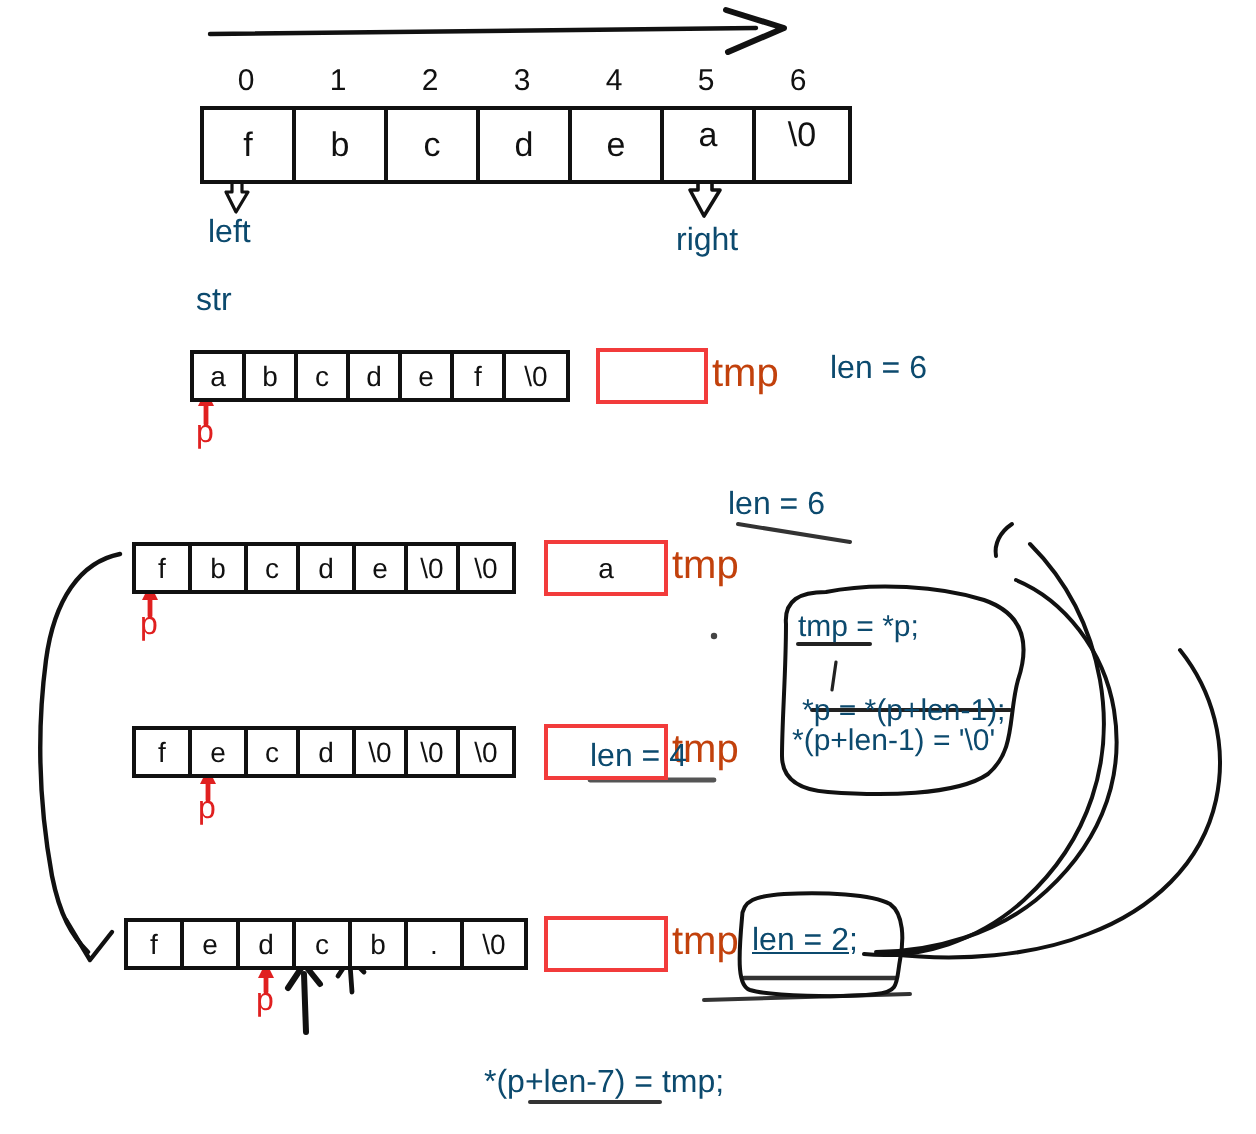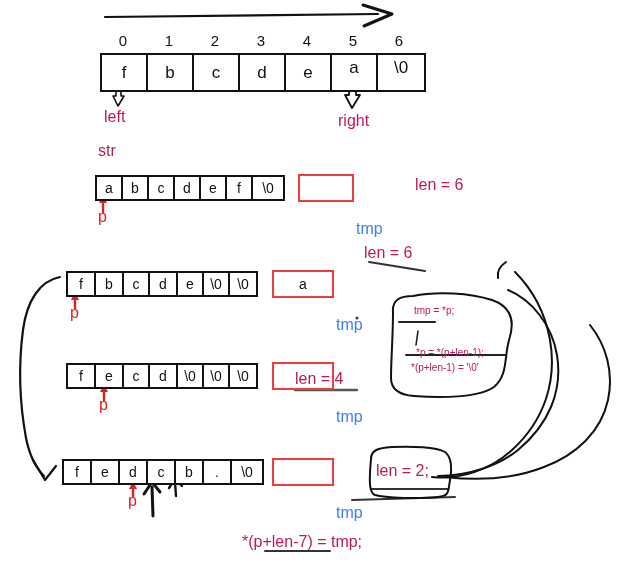--- a/index.html
+++ b/index.html
@@ -33,25 +33,25 @@
 
   #arr2{left:95px;top:175px;height:22px;}
   #arr3{left:66px;top:271px;height:22px;}
   #arr4{left:66px;top:363px;height:22px;}
   #arr5{left:62px;top:459px;height:22px;}
 
   
   .tmpbox{position:absolute;border:2px solid #f23b3b;background:#fff;
           display:flex;align-items:center;justify-content:center;
           font-size:14px;color:#111;}
-  .tmplabel{position:absolute;color:#3b82f6;font-size:16px;margin-top:44px;}
-
-  
-  .txt{position:absolute;font-size:16px;color:#be185d;white-space:nowrap;}
-  .txt.sm{font-size:10px;margin-left:15px;}
+  .tmplabel{position:absolute;color:#c2410c;font-size:20px;}
+
+  
+  .txt{position:absolute;font-size:16px;color:#0c4a6e;white-space:nowrap;}
+  .txt.sm{font-size:15px;}
 
   
   .plabel{position:absolute;color:#e02020;font-size:16px;}
 </style>
 </head>
 <body>
 
 <svg class="layer" viewBox="0 0 628 567" width="628" height="567">
 
   <g>
@@ -201,19 +201,19 @@
   <div class="cell" style="width:28px">e</div>
   <div class="cell" style="width:28px">d</div>
   <div class="cell" style="width:28px">c</div>
   <div class="cell" style="width:28px">b</div>
   <div class="cell" style="width:28px">.</div>
   <div class="cell" style="width:30px">\0</div>
 </div>
 <div class="plabel" style="left:128px;top:492px;">p</div>
 <div class="tmpbox" style="left:272px;top:458px;width:58px;height:24px;"></div>
 <div class="tmplabel" style="left:336px;top:460px;">tmp</div>
-<div class="txt" style="left:376px;top:462px;">len = 2;</div>
+<div class="txt" style="left:376px;top:462px;text-decoration:underline;">len = 2;</div>
 
 <div class="txt sm" style="left:399px;top:305px;">tmp = *p;</div>
 <div class="txt sm" style="left:401px;top:347px;">*p =  *(p+len-1);</div>
 <div class="txt sm" style="left:396px;top:362px;">*(p+len-1) = '\0'</div>
 
 <div class="txt" style="left:242px;top:533px;">*(p+len-7) = tmp;</div>
 
 </body></html>

